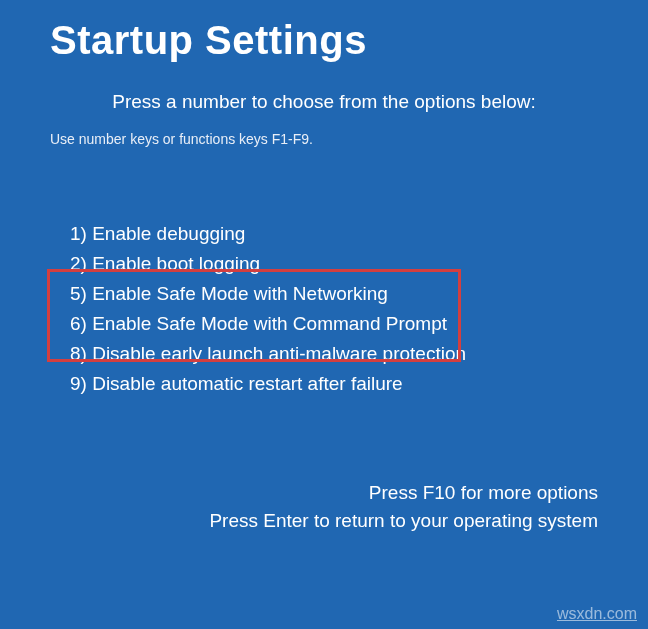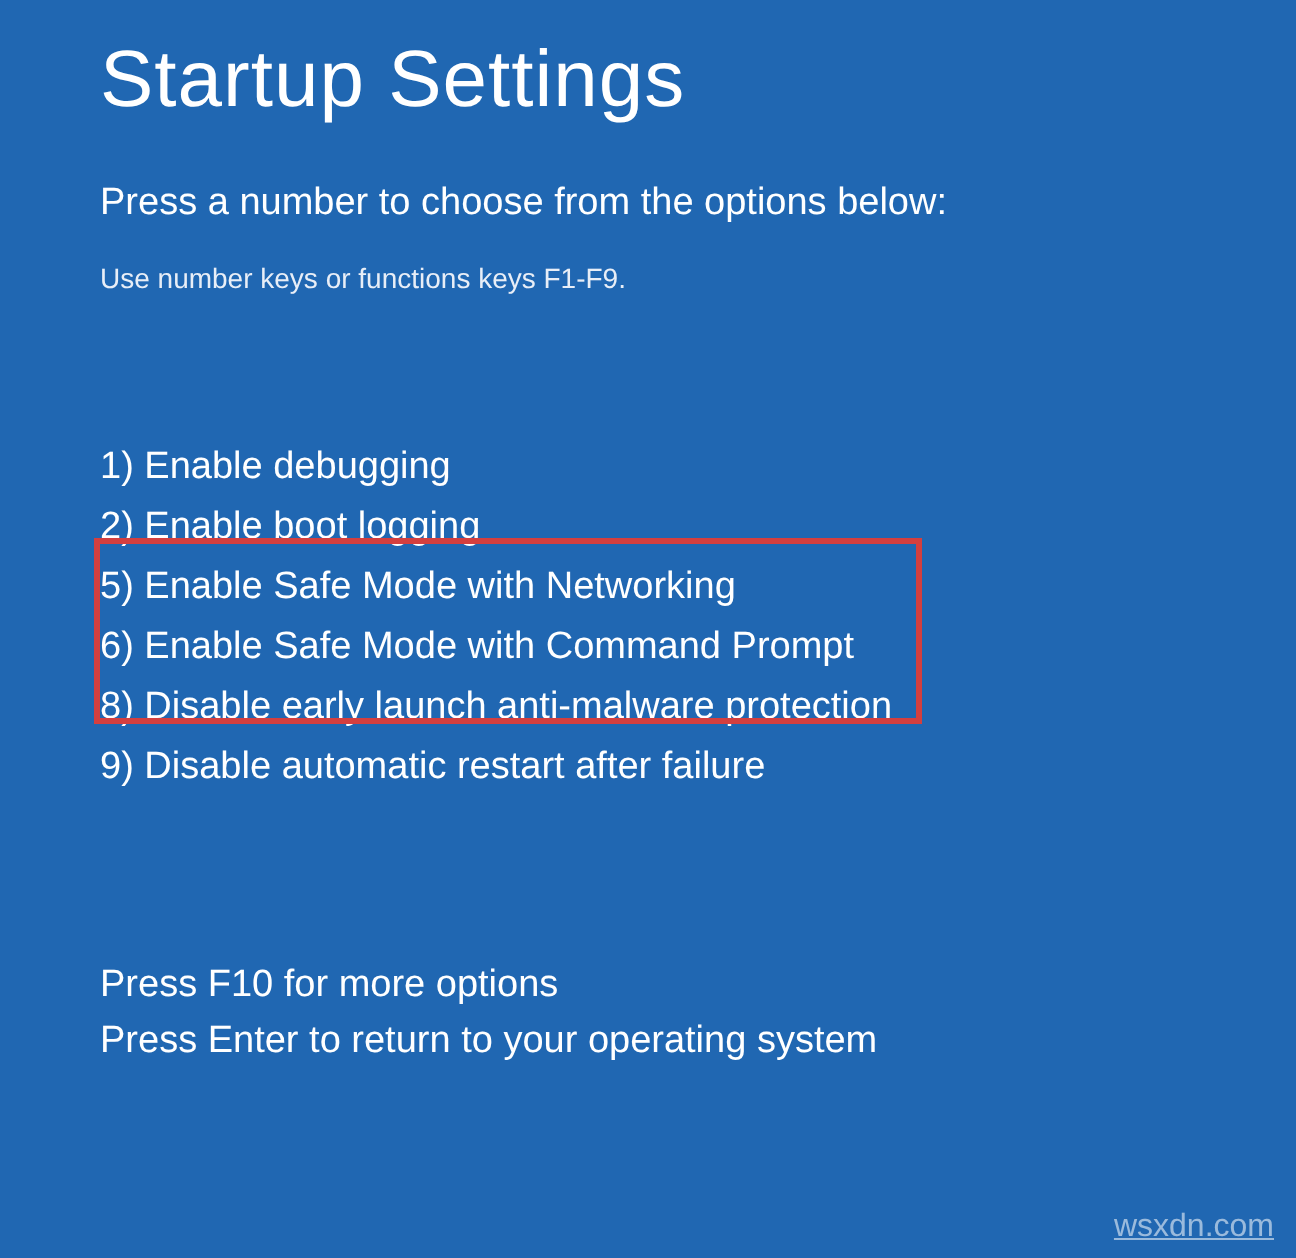--- a/index.html
+++ b/index.html
@@ -12,59 +12,62 @@
       height: 629px;
       background-color: #2067b2;
       font-family: "Segoe UI Light", "Segoe UI", Arial, sans-serif;
       color: #ffffff;
       padding: 18px 50px 0 50px;
       position: relative;
       overflow: hidden;
     }
     .title {
       font-size: 40px;
-      font-weight: 400;
+      font-weight: 700;
       margin-bottom: 28px;
       letter-spacing: 0.5px;
     }
     .subtitle {
       font-size: 19px;
       font-weight: 300;
       margin-bottom: 18px;
+      text-align: center;
     }
     .hint {
       font-size: 14px;
       font-weight: 300;
       margin-bottom: 72px;
       color: #e8eef7;
     }
     .options {
       margin-bottom: 80px;
     }
     .option-line {
       font-size: 19px;
       font-weight: 300;
       line-height: 30px;
+      margin-left: 20px;
     }
     .highlight-box {
       position: absolute;
       border: 3px solid #d43f3f;
       left: 47px;
       top: 269px;
       width: 414px;
       height: 93px;
       pointer-events: none;
     }
     .footer {
       margin-top: 10px;
     }
     .footer-line {
       font-size: 19px;
       font-weight: 300;
       line-height: 28px;
+      text-align: right;
     }
     .watermark {
       position: absolute;
       bottom: 6px;
       right: 11px;
       font-size: 16px;
       color: rgba(255,255,255,0.55);
       font-family: Arial, sans-serif;
       font-weight: 400;
       text-decoration: underline;

